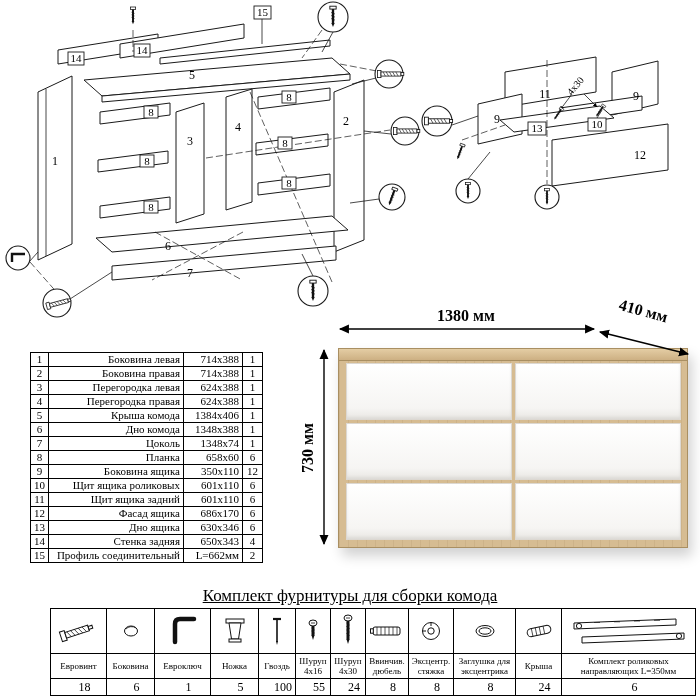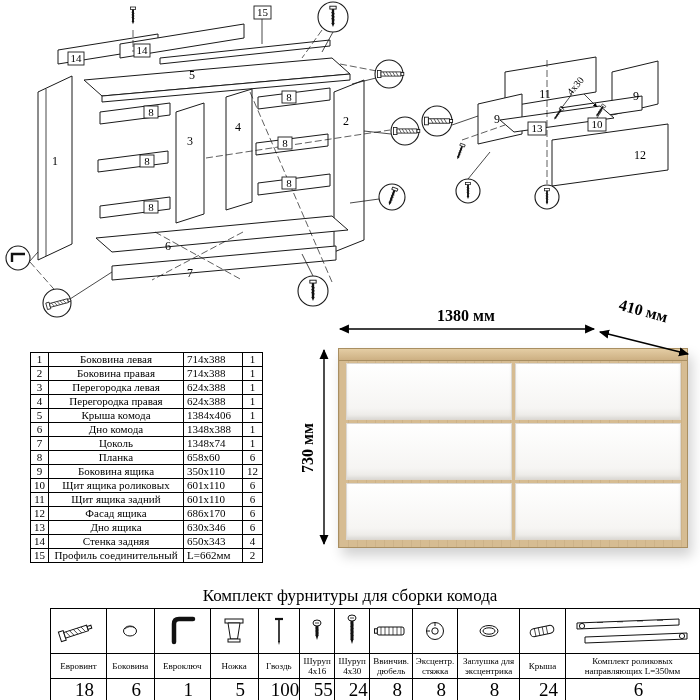--- a/index.html
+++ b/index.html
@@ -14,47 +14,47 @@
   .co{fill:#fff;stroke:#1a1a1a;stroke-width:1.1;}
   .lblbox{fill:#fff;stroke:#1a1a1a;stroke-width:.9;}
   .num{font:11px "Liberation Serif",serif;fill:#000;text-anchor:middle;}
   .numb{font:12px "Liberation Serif",serif;fill:#000;text-anchor:middle;}
 
   
   .parts-table{position:absolute;left:30px;top:352px;border-collapse:collapse;
                font-size:11px;line-height:1;}
   .parts-table td{border:1px solid #000;padding:1px 3px;height:10.5px;white-space:nowrap;}
   .parts-table .cn{width:13px;text-align:center;padding:1px 2px;}
-  .parts-table .cN{width:128px;text-align:center;margin-left:29px;}
-  .parts-table .cs{width:52px;text-align:left;}
+  .parts-table .cN{width:128px;text-align:right;margin-left:29px;}
+  .parts-table .cs{width:52px;text-align:right;}
   .parts-table .cq{width:13px;text-align:center;}
 
   
   .render{position:absolute;left:270px;top:300px;width:430px;height:270px;margin-left:28px;}
   .dresser{position:absolute;left:40px;top:48px;width:348px;height:198px;
            background:#d6bc92;
            background-image:repeating-linear-gradient(90deg,rgba(140,110,70,.12) 0 1px,transparent 1px 9px);
            border:1px solid #a98f62;box-shadow:4px 8px 12px rgba(0,0,0,.18);}
   .dresser-top{position:absolute;left:0;top:0;width:100%;height:11px;
                background:linear-gradient(#e4cda4,#cdb083);border-bottom:1px solid #a98f62;}
   .drawer{position:absolute;width:164px;height:55px;
           background:linear-gradient(180deg,#ffffff 0%,#f6f5f3 80%,#e9e7e3 100%);
           border:1px solid #dcd8d2;box-shadow:inset 0 -2px 3px rgba(0,0,0,.06);}
   .dims{position:absolute;left:0;top:0;}
   .dimline{stroke:#000;stroke-width:1.4;}
   .dim{font:bold 16px "Liberation Serif",serif;fill:#000;text-anchor:middle;}
 
   
   .hw-title{position:absolute;left:0;top:586px;width:700px;text-align:center;
-            font-size:17px;}
+            font-size:17px;text-decoration:underline;}
   .hw-table{position:absolute;left:30px;top:608px;border-collapse:collapse;table-layout:fixed;margin-left:20px;}
   .hw-table td{border:1px solid #000;text-align:center;vertical-align:middle;padding:0;}
   .hw-icons td{height:44px;}
   .hw-names td{font-size:9px;line-height:1.15;height:22px;padding:1px;}
-  .hw-qty td{font-size:19px;height:16px;padding-left:12px;}
+  .hw-qty td{font-size:12px;height:16px;padding-left:12px;}
   .hwicon{display:block;margin:0 auto;}
 </style>
 </head>
 <body>
 
 <div class="page">
 
   <svg class="diagram" width="700" height="345" viewBox="0 0 700 345">
     <defs>
       <marker id="ah2" viewBox="0 0 10 10" refX="8" refY="5" markerWidth="6" markerHeight="6" orient="auto-start-reverse">

